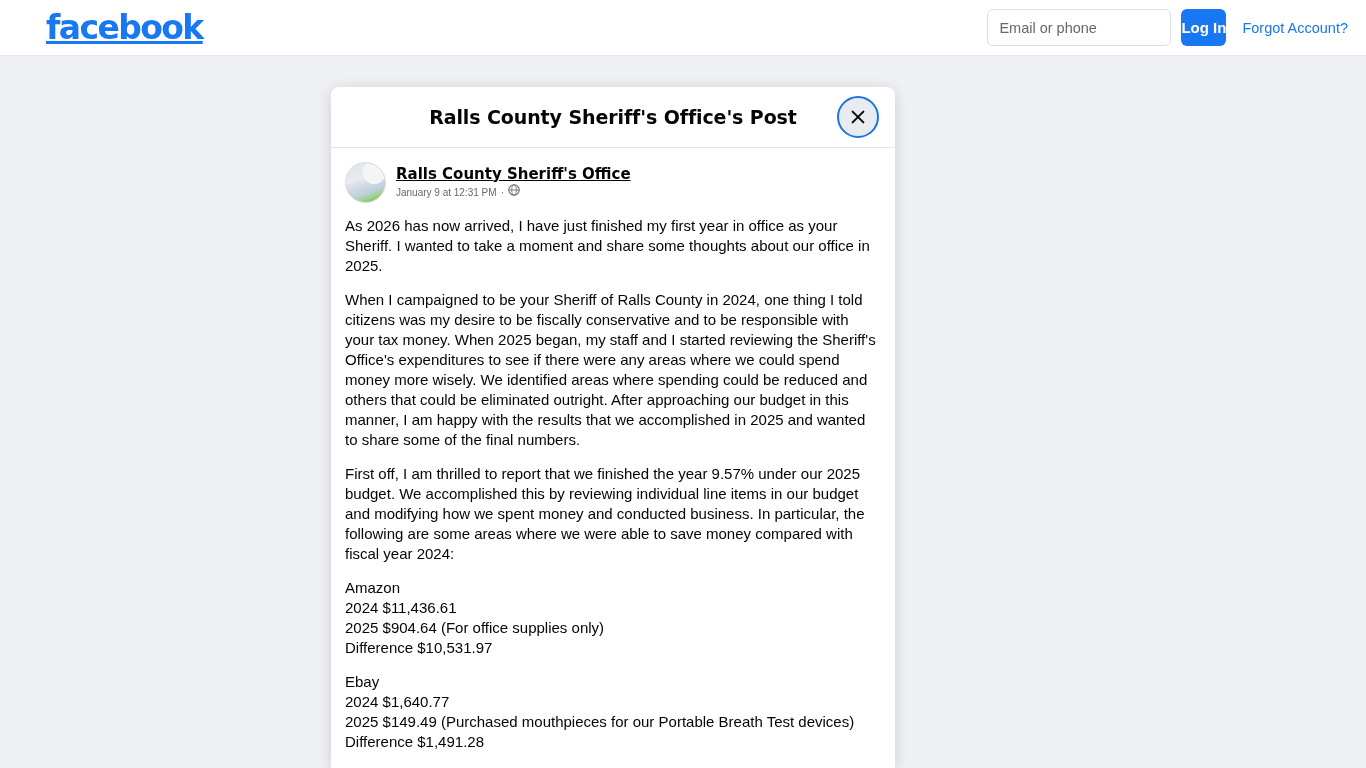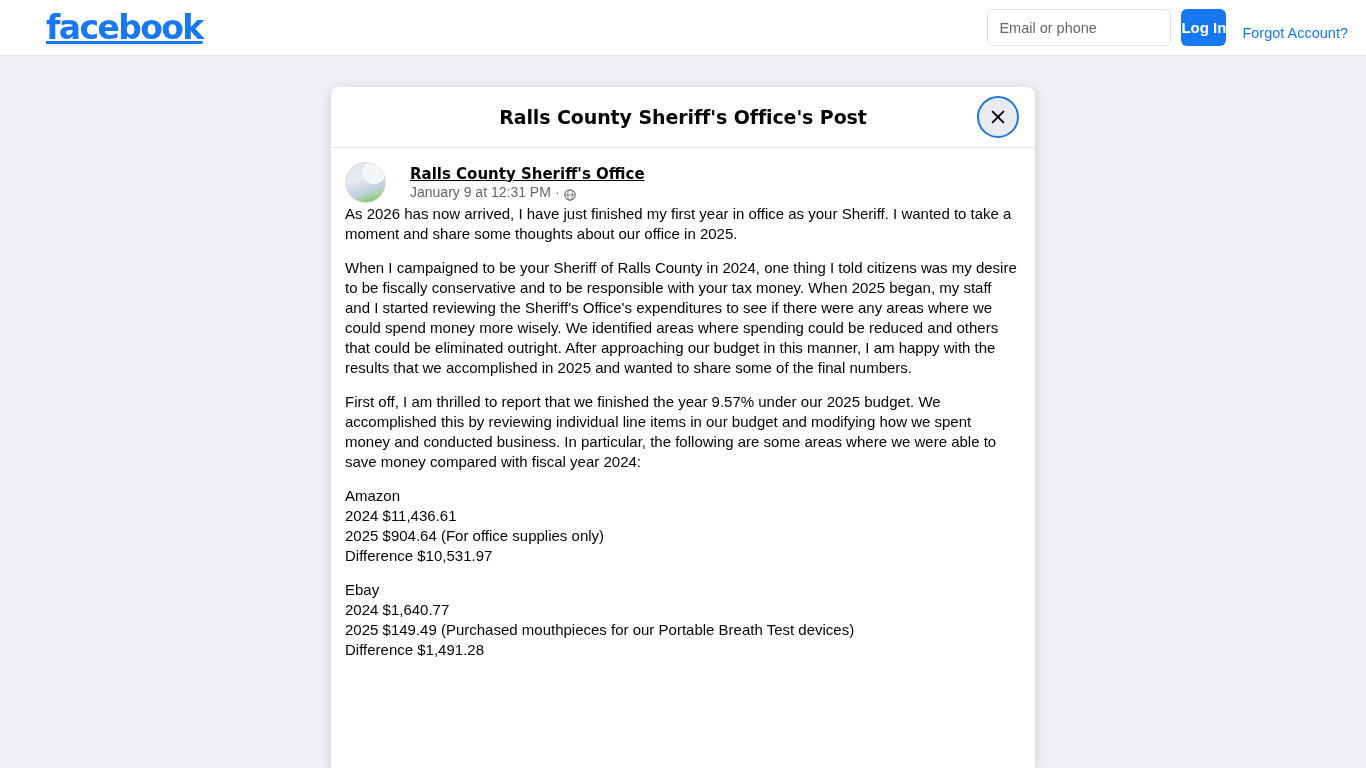--- a/index.html
+++ b/index.html
@@ -22,21 +22,21 @@
   .brand {
     position: absolute; left: 46px; top: 11px;
     font-size: 33px; line-height: 34px;
     font-weight: bold;
     letter-spacing: -1.6px;
     color: #1877F2;
     font-family: "DejaVu Sans", sans-serif;
   }
   .login-area {
     position: absolute; right: 12px; top: 9px;
-    display: flex; align-items: center; gap: 10px;
+    display: flex; align-items: flex-start; gap: 10px;
   }
   .login-input {
     width: 184px; height: 37px;
     border: 1px solid #dddfe2;
     border-radius: 6px;
     background: #fff;
     padding: 0 11px;
     font-size: 14.5px;
     color: #1c1e21;
     font-family: "Liberation Sans", sans-serif;
@@ -56,21 +56,21 @@
     text-decoration: none; cursor: pointer;
     margin-left: 6px; margin-right: 6px;
     white-space: nowrap;
     margin-top: 11px;
   }
 
   
   .modal {
     position: absolute;
     left: 331px; top: 87px;
-    width: 704px; height: 681px;
+    width: 564px; height: 681px;
     background: #ffffff;
     border-radius: 8px 8px 0 0;
     box-shadow: 0 2px 14px rgba(0,0,0,0.14);
     overflow: hidden;
   }
   .modal-header {
     position: relative;
     height: 61px;
     border-bottom: 1px solid #e4e6eb;
     display: flex; align-items: center; justify-content: center;
@@ -95,41 +95,41 @@
     width: 18px; height: 18px;
     display: block;
   }
 
   
   .post-body {
     padding: 14px 16px 0 14px;
     height: 620px;
     overflow: hidden;
   }
-  .author-row { display: flex; align-items: center; gap: 24px; margin-bottom: 1px; }
+  .author-row { display: flex; align-items: center; gap: 10px; margin-bottom: 13px; }
   .avatar {
     width: 41px; height: 41px;
     border-radius: 50%;
     background:
       radial-gradient(circle at 72% 24%, #f4f5f7 0 28%, rgba(244,245,247,0) 29%),
       linear-gradient(160deg, #dfe3ea 0%, #e8ecf1 38%, #cfd8e3 56%, #bcd2dd 70%, #9fd089 82%, #4caf50 100%);
     border: 1px solid #d9dce1;
     flex: none;
     overflow: hidden;
   }
   .author-meta { display: flex; flex-direction: column; justify-content: center; }
   .author-name {
     font-size: 15px; font-weight: bold; color: #050505;
     font-family: "DejaVu Sans", sans-serif;
     line-height: 19px;
   }
   .post-meta {
-    font-size: 14px; color: #65676b;
+    font-size: 10px; color: #65676b;
     line-height: 17px;
-    display: flex; align-items: flex-end; gap: 4px;
+    display: flex; align-items: flex-start; gap: 4px;
   }
   .globe-icon { display: inline-block; width: 12px; height: 12px; vertical-align: -1px; }
 
   .post-text p {
     margin: 0 0 14px 0;
     font-size: 15px;
     line-height: 20px;
     color: #050505;
     font-family: "Liberation Sans", sans-serif;
     white-space: pre-line;

